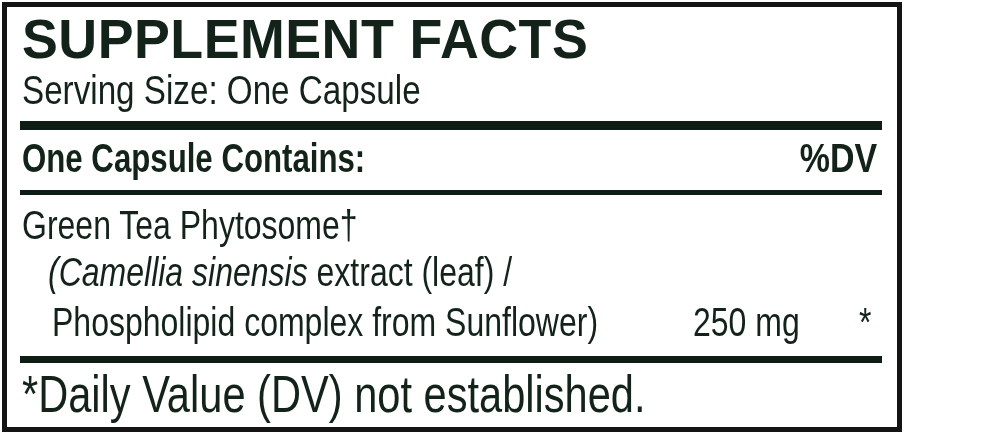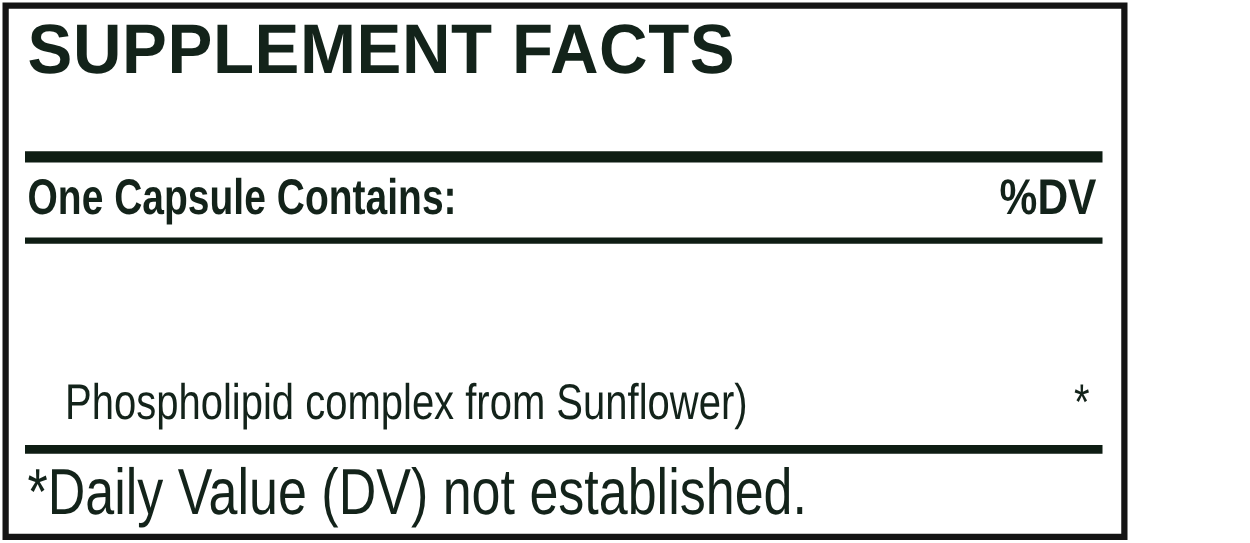--- a/index.html
+++ b/index.html
@@ -64,36 +64,48 @@
 </head>
 <body>
 
 <div class="page">
   <div class="frame"></div>
 
   <div class="line title">
     <span class="cond">SUPPLEMENT FACTS</span>
   </div>
 
+  <div class="line serving">
+    <span class="cond">Serving Size: One Capsule</span>
+  </div>
 
   <div class="bar bar1"></div>
 
   <div class="line col-right">
     <span class="cond-r">%DV</span>
   </div>
   <div class="line col-left">
     <span class="cond">One Capsule Contains:</span>
   </div>
 
   <div class="bar bar2"></div>
 
+  <div class="line ing-line1">
+    <span class="cond">Green Tea Phytosome†</span>
+  </div>
 
+  <div class="line ing-line2">
+    <span class="cond"><span class="latin">(Camellia sinensis</span><span> extract (leaf) /</span></span>
+  </div>
 
   <div class="line ing-line3">
     <span class="cond">Phospholipid complex from Sunflower)</span>
+  </div>
+  <div class="line amount">
+    <span class="cond">250 mg</span>
   </div>
   <div class="line dv-star">
     <span class="cond-r">*</span>
   </div>
 
   <div class="bar bar3"></div>
 
   <div class="line footnote">
     <span class="cond">*Daily Value (DV) not established.</span>
   </div>

